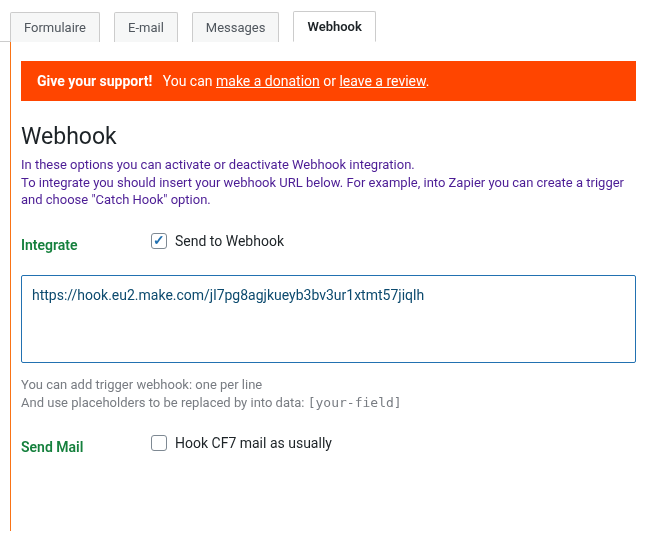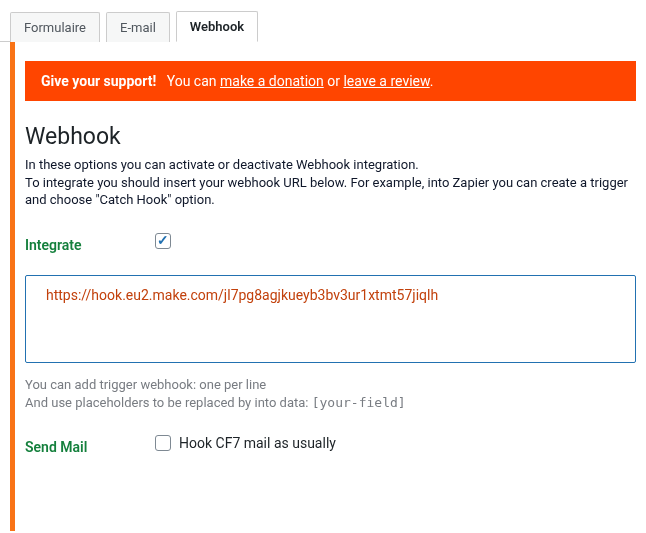--- a/index.html
+++ b/index.html
@@ -7,21 +7,21 @@
     font-family: -apple-system, BlinkMacSystemFont, "Segoe UI", Roboto, Helvetica, Arial, sans-serif;
     background: #fff;
     color: #1d2327;
     font-size: 13px;
     width: 646px;
     height: 533px;
     overflow: hidden;
   }
   .tabs {
     display: flex;
-    gap: 6px;
+    gap: 14px;
     padding: 10px 10px 0 10px;
     border-bottom: 1px solid #ccc;
     align-items: flex-end;
   }
   .tab {
     background: #f6f7f7;
     border: 1px solid #ccc;
     border-bottom: none;
     padding: 7px 13px;
     font-size: 13px;
@@ -32,21 +32,21 @@
     border-radius: 2px 2px 0 0;
   }
   .tab.active {
     background: #fff;
     font-weight: 600;
     color: #1d2327;
     border-bottom: 1px solid #fff;
   }
   .panel {
     padding: 14px 10px 10px 10px;
-    border-left: 5px solid #f97316;
+    border-left: 1px solid #f97316;
     margin-left: 10px;
     margin-top: -1px;
     background: #fff;
     height: 490px;
   }
   .banner {
     background: #ff4500;
     color: #fff;
     padding: 12px 16px;
     margin: 6px 0 22px 0;
@@ -54,21 +54,21 @@
   }
   .banner .strong { font-weight: 700; }
   .banner .link { text-decoration: underline; cursor: pointer; }
   h2.section-title {
     font-size: 23px;
     font-weight: 400;
     color: #1d2327;
     margin: 0 0 6px 0;
   }
   .desc {
-    color: #0f172a;
+    color: #4c1d95;
     font-size: 13px;
     line-height: 1.35;
     margin-bottom: 24px;
   }
   .field-row {
     display: flex;
     align-items: flex-start;
     margin-bottom: 22px;
   }
   .field-row .label {
@@ -105,64 +105,66 @@
     left: 1px;
     font-size: 14px;
     color: #2271b1;
     font-weight: bold;
   }
   textarea.url-input {
     width: 100%;
     min-height: 88px;
     border: 1px solid #2271b1;
     border-radius: 2px;
-    padding: 10px 20px;
+    padding: 10px 10px;
     font-size: 14px;
     font-family: inherit;
     resize: none;
     outline: none;
     line-height: 1.4;
-    color: #c2410c;
+    color: #0c4a6e;
   }
   .hint {
     margin-top: 10px;
     color: #787c82;
     font-size: 13px;
     line-height: 1.45;
   }
   .hint .ph {
     font-family: ui-monospace, SFMono-Regular, Menlo, monospace;
     font-weight: 400;
   }
 </style>
 </head>
 <body>
 
 <div class="tabs">
   <div class="tab">Formulaire</div>
   <div class="tab">E-mail</div>
+  <div class="tab">Messages</div>
   <div class="tab active">Webhook</div>
 </div>
 
 <div class="panel">
 
   <div class="banner">
     <span class="strong">Give your support!</span>
     &nbsp;
     <span>You can </span><span class="link">make a donation</span><span> or </span><span class="link">leave a review</span><span>.</span>
   </div>
 
   <h2 class="section-title">Webhook</h2>
   <div class="desc">In these options you can activate or deactivate Webhook integration.<br>To integrate you should insert your webhook URL below. For example, into Zapier you can create a trigger and choose "Catch Hook" option.</div>
 
   <div class="field-row">
     <div class="label">Integrate</div>
     <div class="control">
       <label class="checkbox-line">
         <input type="checkbox" checked="" style="">
+        <span>Send to Webhook</span>
       </label>
     </div>
   </div>
 
   <div class="field-row">
     <div class="control">
       <textarea class="url-input" style="">https://hook.eu2.make.com/jl7pg8agjkueyb3bv3ur1xtmt57jiqlh</textarea>
       <div class="hint">
         <div>You can add trigger webhook: one per line</div>
         <div>

